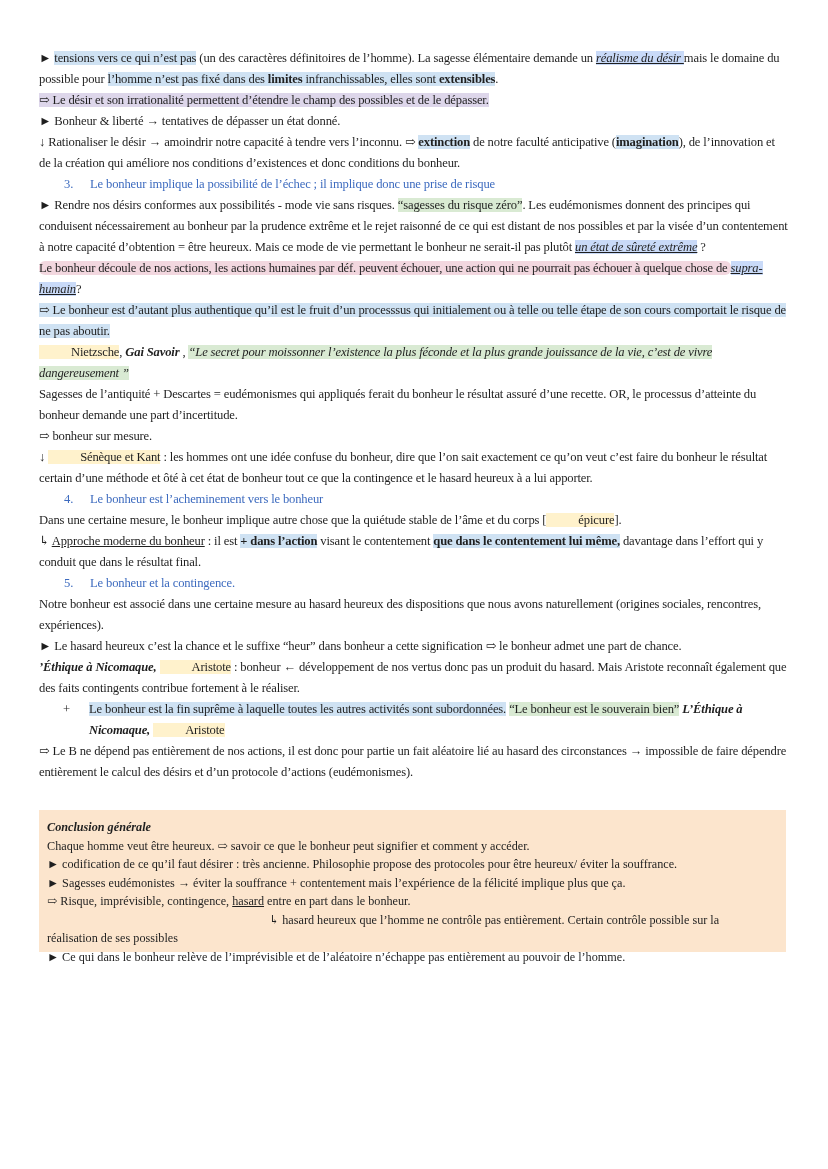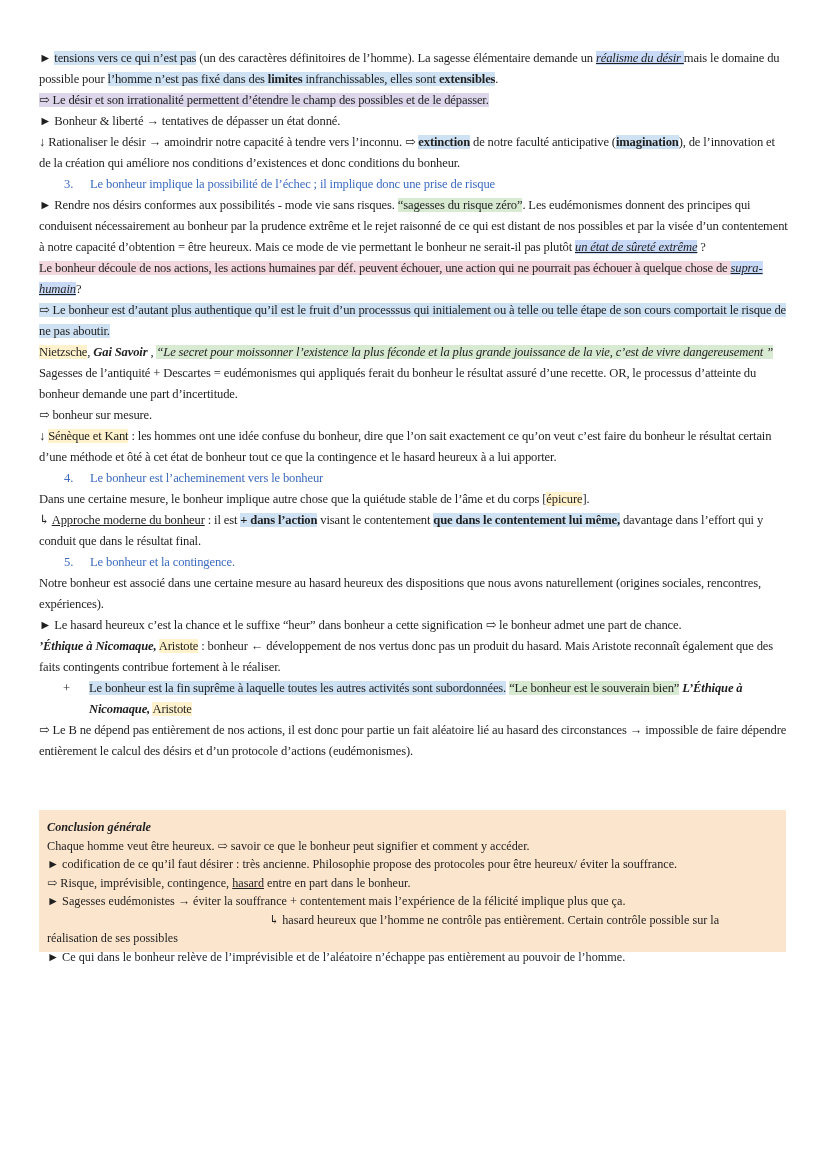--- a/index.html
+++ b/index.html
@@ -3,23 +3,23 @@
 <meta charset="utf-8">
 <style>
   html, body { margin: 0; padding: 0; background: #ffffff; }
   body { width: 828px; height: 1169px; position: relative; overflow: hidden;
          font-family: "Liberation Serif", "DejaVu Serif", serif; color: #1f1f1f; }
   .page { position: absolute; left: 39px; top: 48px; width: 750px; font-size: 12.6px; line-height: 21px; letter-spacing: -0.15px; }
   p { margin: 0; }
   .hl-blue { background: #cfe2f3; }
   .hl-blue2 { background: #c9daf8; }
   .hl-purple { background: #ddd6ea; }
-  .hl-pink { background: #f2d7df; }
+  .hl-pink { background: #f2d7df; border-radius: 6px; }
   .hl-green { background: #d9ead3; }
-  .hl-yellow { background: #fff2cc; }
+  .hl-yellow { background: #fff2cc; padding-left: 32px; }
   .ul { text-decoration: underline; }
   .ital-ul { font-style: italic; text-decoration: underline; }
   b { font-weight: bold; }
   i { font-style: italic; }
   .heading { color: #3d6bbf; padding-left: 25px; }
   .heading .num { display: inline-block; width: 26px; }
   .indent-item { padding-left: 24px; }
   .indent-item .plus { display: inline-block; width: 26px; }
   .indent-item .body { display: inline-block; vertical-align: top; width: 700px; }
   .conclusion { position: absolute; left: 39px; top: 810px; width: 747px; height: 142px; background: #fce5cd; box-sizing: border-box; padding: 8px 8px; font-size: 12.2px; line-height: 18.5px; }
@@ -92,18 +92,18 @@
     <span class="plus">+</span><span class="body"><span class="hl-blue">Le bonheur est la fin suprême à laquelle toutes les autres activités sont subordonnées.</span><span> </span><span class="hl-green">“Le bonheur est le souverain bien”</span><span> </span><b><i>L’Éthique à Nicomaque,</i></b><span> </span><span class="hl-yellow">Aristote</span></span>
   </p>
 
   <p>⇨ Le B ne dépend pas entièrement de nos actions, il est donc pour partie un fait aléatoire lié au hasard des circonstances → impossible de faire dépendre entièrement le calcul des désirs et d’un protocole d’actions (eudémonismes).</p>
 </div>
 
 <div class="conclusion">
   <p class="title">Conclusion générale</p>
   <p> Chaque homme veut être heureux. ⇨ savoir ce que le bonheur peut signifier et comment y accéder.</p>
   <p>► codification de ce qu’il faut désirer : très ancienne. Philosophie propose des protocoles pour être heureux/ éviter la souffrance.</p>
+  <p>► Sagesses eudémonistes → éviter la souffrance + contentement  mais l’expérience de la félicité implique plus que ça.</p>
   <p><span>⇨ Risque, imprévisible, contingence, </span><span class="ul">hasard</span><span> entre en part dans le bonheur.</span></p>
-  <p>► Sagesses eudémonistes → éviter la souffrance + contentement  mais l’expérience de la félicité implique plus que ça.</p>
   <p class="pad-arrow">↳ hasard heureux que l’homme ne contrôle pas entièrement. Certain contrôle possible sur la</p>
   <p>réalisation de ses possibles</p>
   <p>► Ce qui dans le bonheur relève de l’imprévisible et de l’aléatoire n’échappe pas entièrement au pouvoir de l’homme.</p>
 </div>
 
 </body></html>

